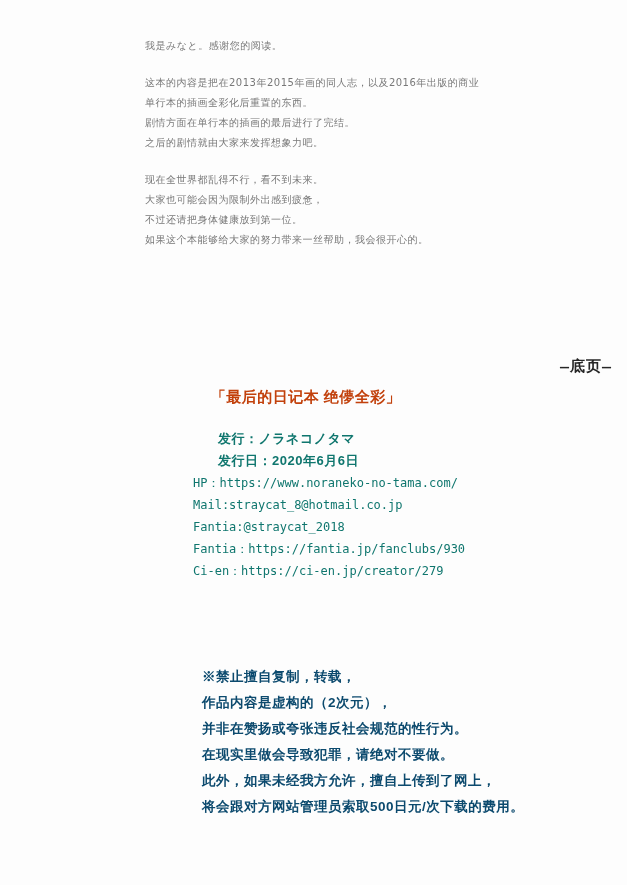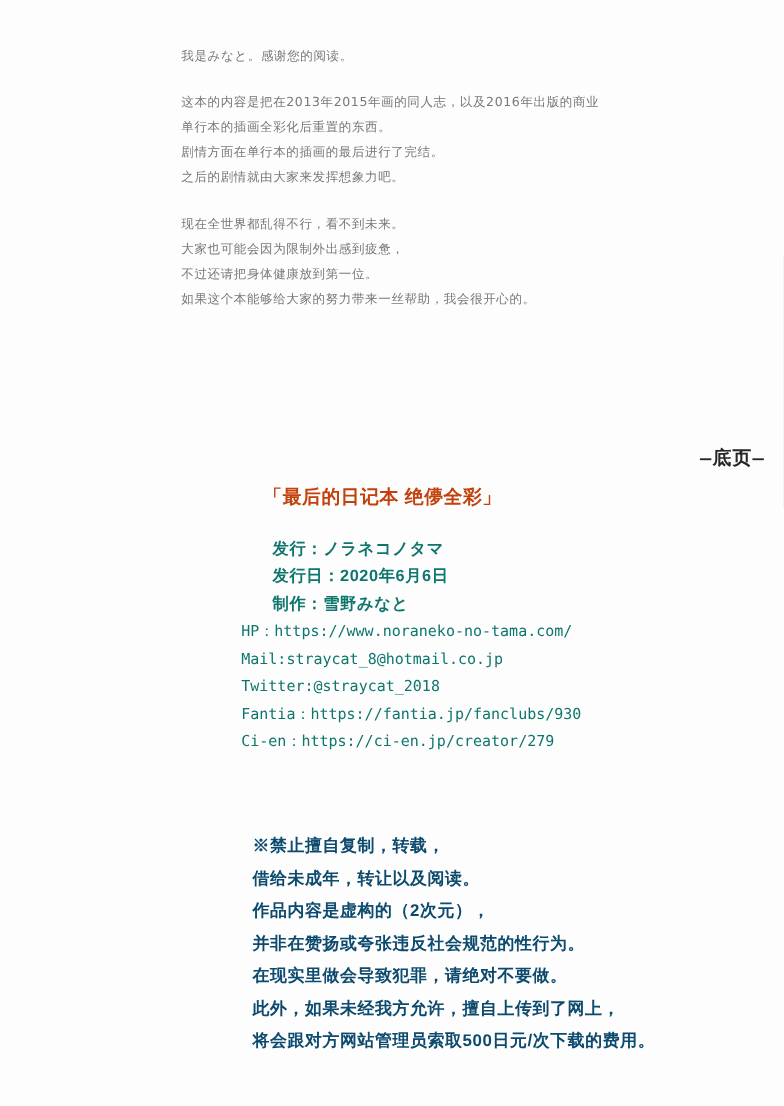--- a/index.html
+++ b/index.html
@@ -112,31 +112,29 @@
     </div>
   </div>
 
   <div class="section-heading">—底页—</div>
 
   <div class="book-title">「最后的日记本 绝儚全彩」</div>
 
   <div class="credits">
     <div class="credit-line cjk">发行：ノラネコノタマ</div>
     <div class="credit-line cjk">发行日：2020年6月6日</div>
-    <div class="credit-line cjk">制作：雪野みなと</div>
     <div class="credit-line">HP：https://www.noraneko-no-tama.com/</div>
     <div class="credit-line">Mail:straycat_8@hotmail.co.jp</div>
-    <div class="credit-line">Twitter:@straycat_2018</div>
+    <div class="credit-line">Fantia:@straycat_2018</div>
     <div class="credit-line">Fantia：https://fantia.jp/fanclubs/930</div>
     <div class="credit-line">Ci-en：https://ci-en.jp/creator/279</div>
   </div>
 
   <div class="notice">
     <div class="notice-line">※禁止擅自复制，转载，</div>
-    <div class="notice-line">借给未成年，转让以及阅读。</div>
     <div class="notice-line">作品内容是虚构的（2次元），</div>
     <div class="notice-line">并非在赞扬或夸张违反社会规范的性行为。</div>
     <div class="notice-line">在现实里做会导致犯罪，请绝对不要做。</div>
     <div class="notice-line">此外，如果未经我方允许，擅自上传到了网上，</div>
     <div class="notice-line">将会跟对方网站管理员索取500日元/次下载的费用。</div>
   </div>
 
 </div>
 
 </body></html>

